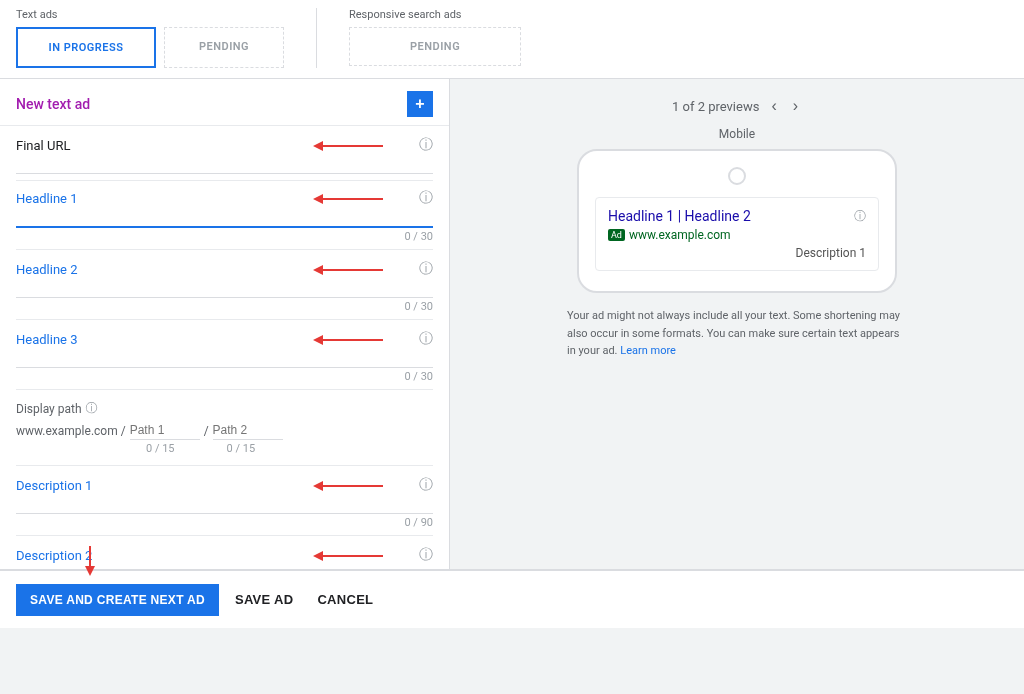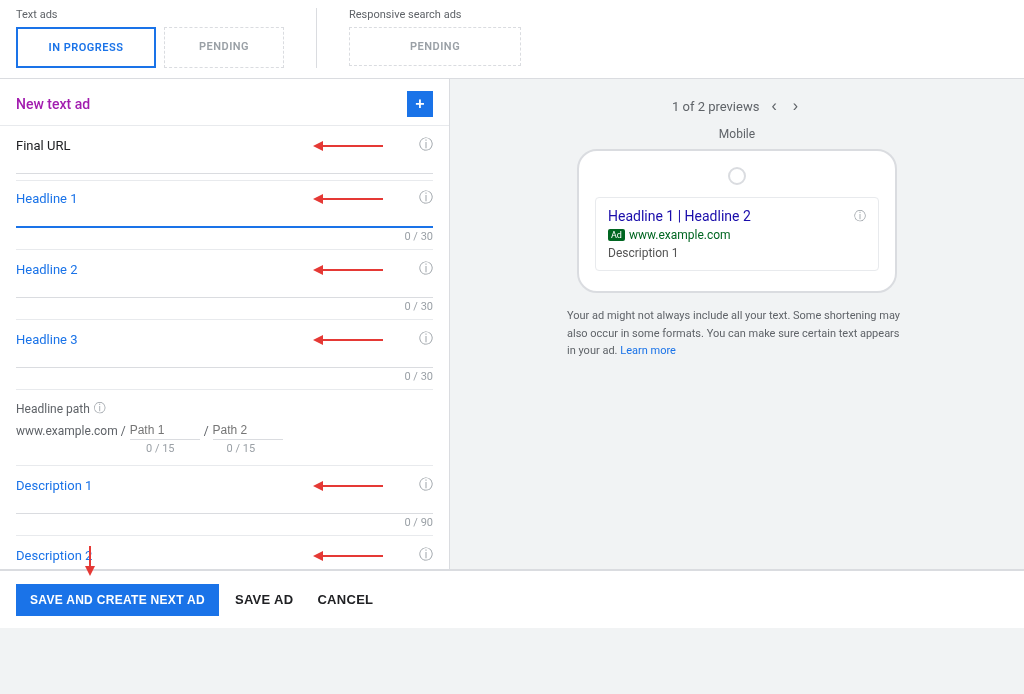--- a/index.html
+++ b/index.html
@@ -92,21 +92,21 @@
         
         <svg width="80" height="24" style="position:absolute; right:40px; top:6px;" viewBox="0 0 80 24">
           <line x1="70" y1="12" x2="10" y2="12" stroke="#e53935" stroke-width="2"></line>
           <polygon points="10,7 0,12 10,17" fill="#e53935"></polygon>
         </svg>
       </div>
       <hr style="border:none; border-top:1px solid #e8eaed; margin:2px 0;">
 
       <div style="padding:8px 0;">
         <div style="font-size:12px; color:#5f6368; display:flex; align-items:center; gap:4px; margin-bottom:4px;">
-          <span>Headline path</span>
+          <span>Display path</span>
           <span style="color:#9aa0a6; font-size:12px; cursor:pointer;">ⓘ</span>
         </div>
         <div style="display:flex; align-items:center; gap:4px; font-size:12px; color:#5f6368;">
           <span>www.example.com /</span>
           <input type="text" placeholder="Path 1" style="border-top: none; border-right: none; border-left: none; border-image: initial; border-bottom: 1px solid rgb(218, 220, 224); outline: none; font-size: 12px; width: 70px; padding: 2px 0px;">
           <span>/ </span>
           <input type="text" placeholder="Path 2" style="border-top: none; border-right: none; border-left: none; border-image: initial; border-bottom: 1px solid rgb(218, 220, 224); outline: none; font-size: 12px; width: 70px; padding: 2px 0px;">
         </div>
         <div style="display:flex; gap:52px; font-size:11px; color:#9aa0a6; margin-top:2px; padding-left:130px;">
           <span>0 / 15</span>
@@ -151,21 +151,21 @@
   <div style="flex:1; background:#f1f3f4; padding:16px; overflow-y:auto;">
 
     <div style="display:flex; justify-content:center; align-items:center; gap:8px; margin-bottom:10px;">
       <span style="font-size:13px; color:#5f6368;">1 of 2 previews</span>
       <button style="background:none; border:none; cursor:pointer; color:#5f6368; font-size:16px; padding:2px 4px;">‹</button>
       <button style="background:none; border:none; cursor:pointer; color:#5f6368; font-size:16px; padding:2px 4px;">›</button>
     </div>
 
     <div style="font-size:12px; color:#5f6368; margin-bottom:8px; text-align:center;">Mobile</div>
 
-    <div style="background:#fff; border-radius:20px; border:2px solid #dadce0; padding:16px 16px 20px; margin:0 auto; max-width:320px;">
+    <div style="background:#fff; border-radius:20px; border:2px solid #dadce0; padding:16px 16px 20px; margin:0 auto; max-width:320px;text-align:right;">
 
       <div style="width:18px; height:18px; border:2px solid #dadce0; border-radius:50%; margin:0 auto 12px;"></div>
 
       <div style="background:#fff; border:1px solid #e8eaed; border-radius:4px; padding:10px 12px;">
         <div style="display:flex; justify-content:space-between; align-items:flex-start; margin-bottom:3px;">
           <span style="color:#1a0dab; font-size:14px;">Headline 1 | Headline 2</span>
           <span style="color:#9aa0a6; font-size:12px; cursor:pointer; margin-left:4px;">ⓘ</span>
         </div>
         <div style="display:flex; align-items:center; gap:4px; margin-bottom:4px;">
           <span style="background:#006621; color:#fff; font-size:9px; padding:1px 3px; border-radius:2px;">Ad</span>

